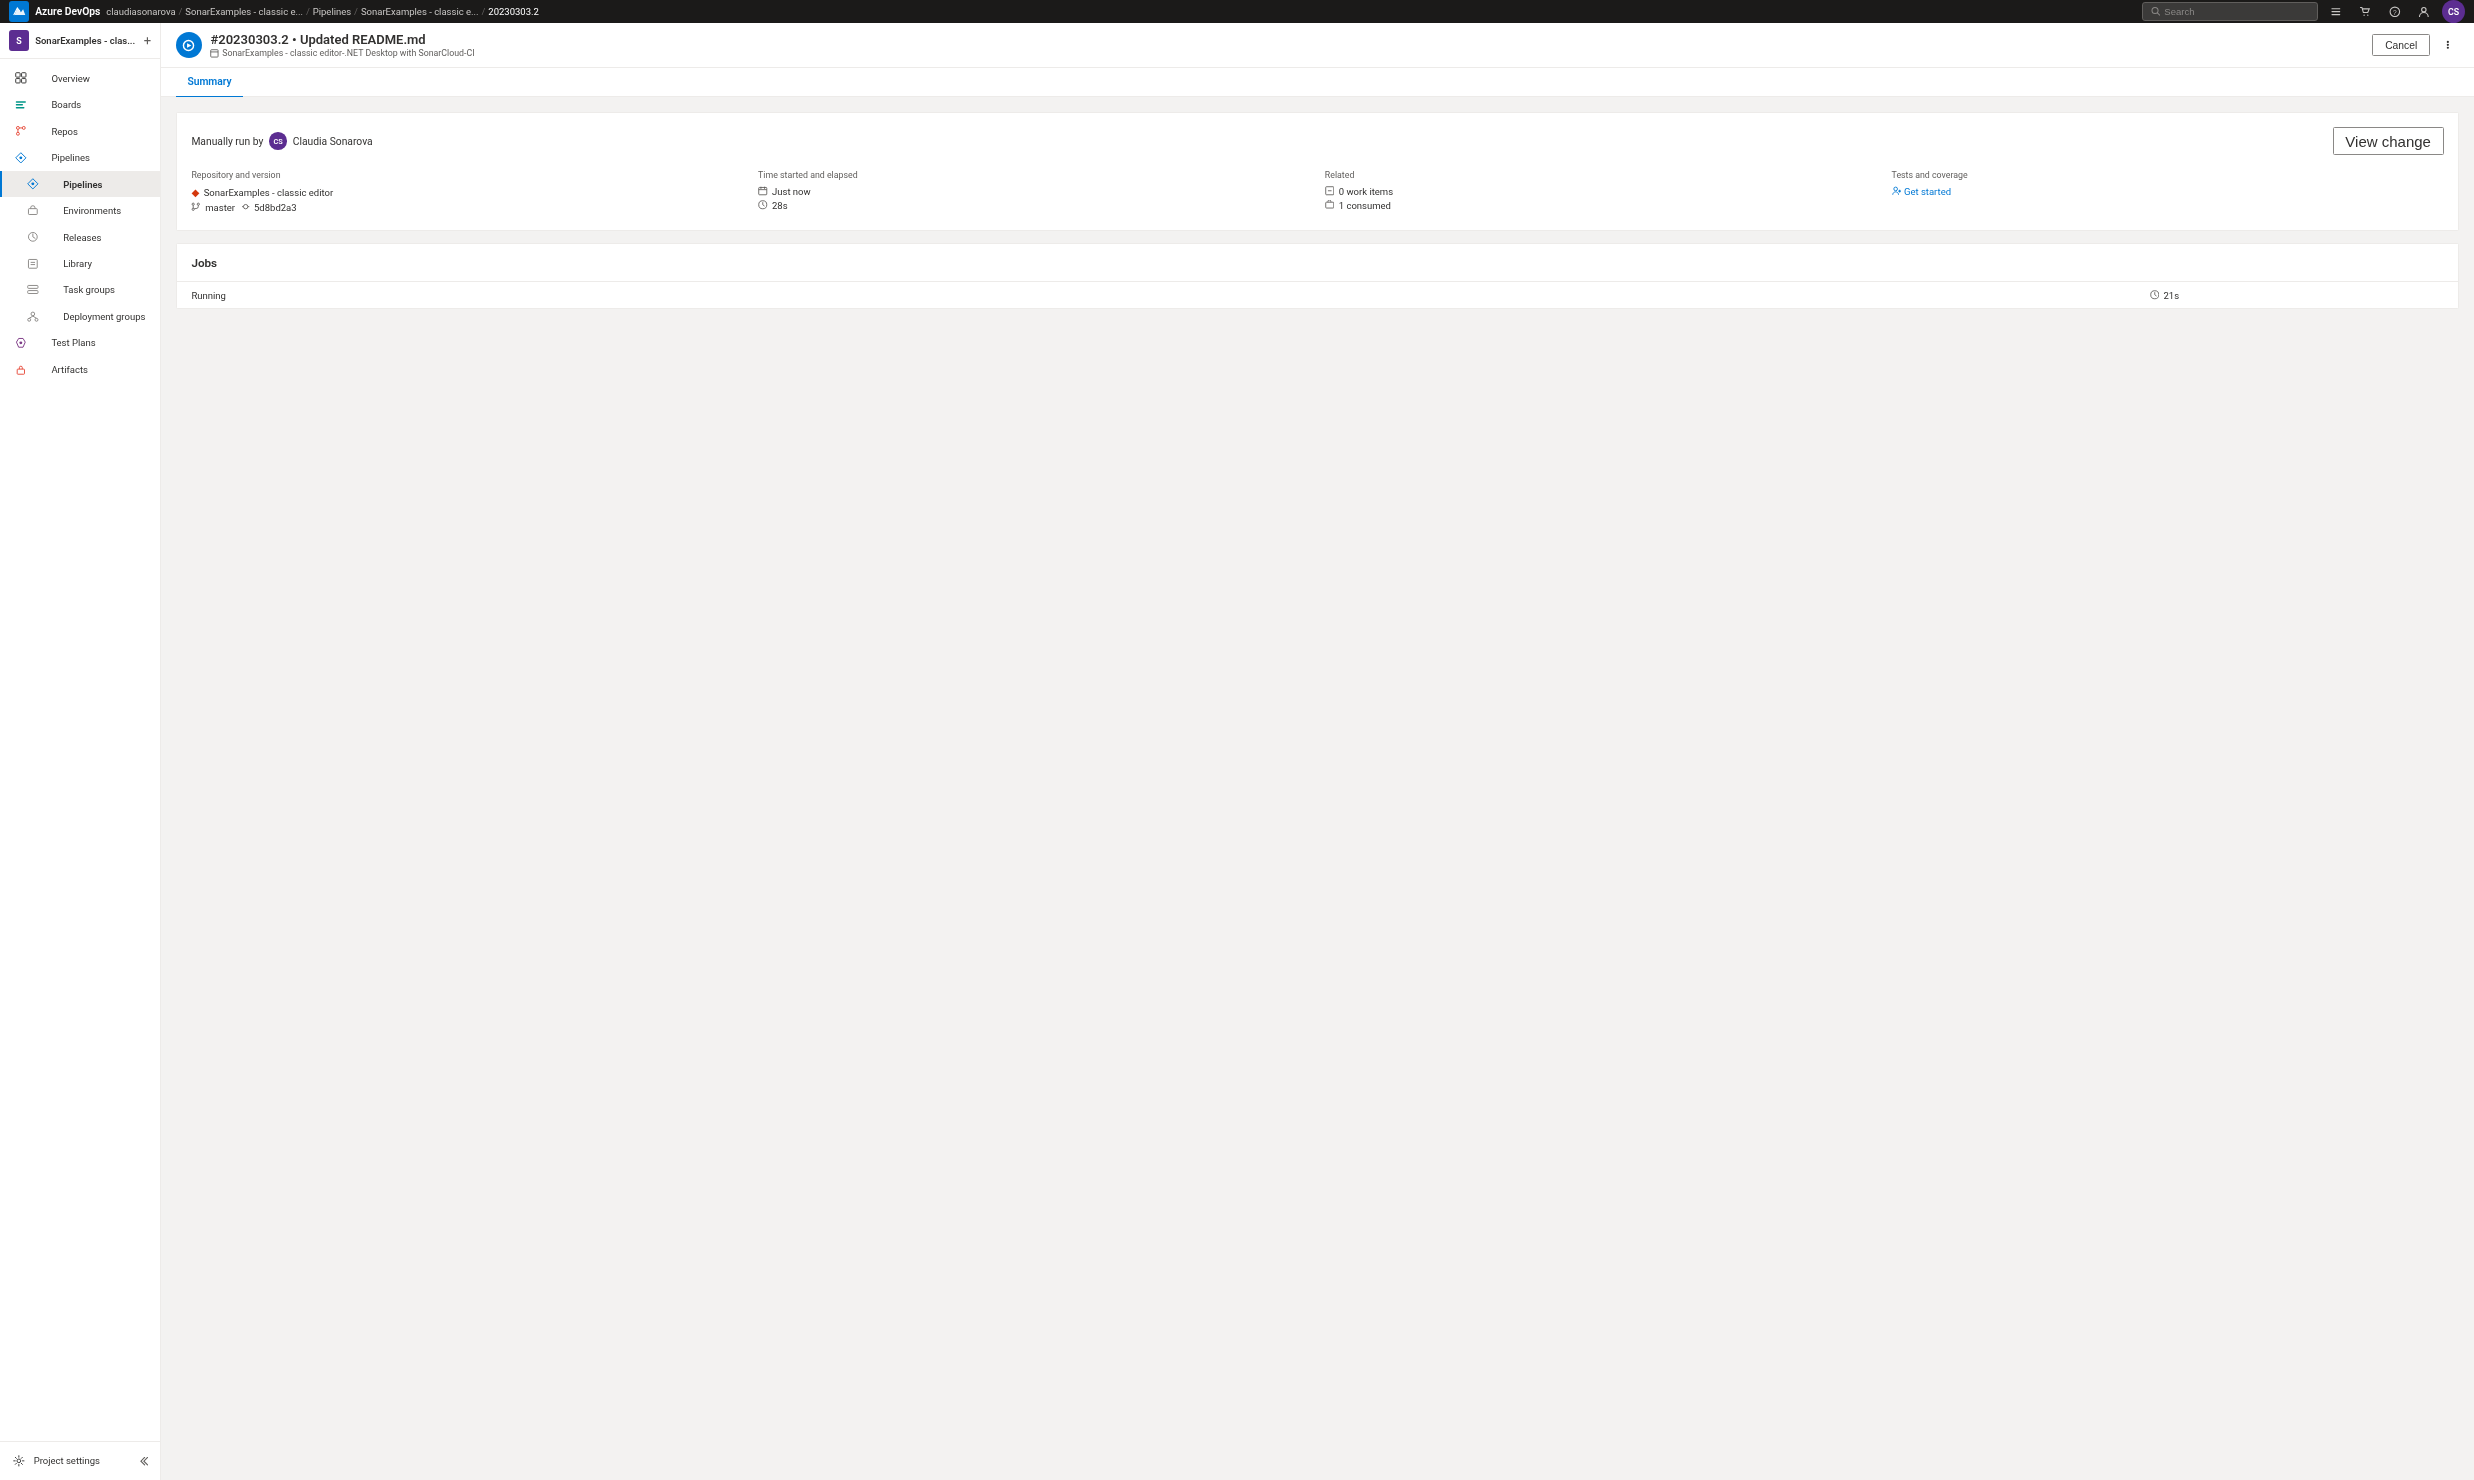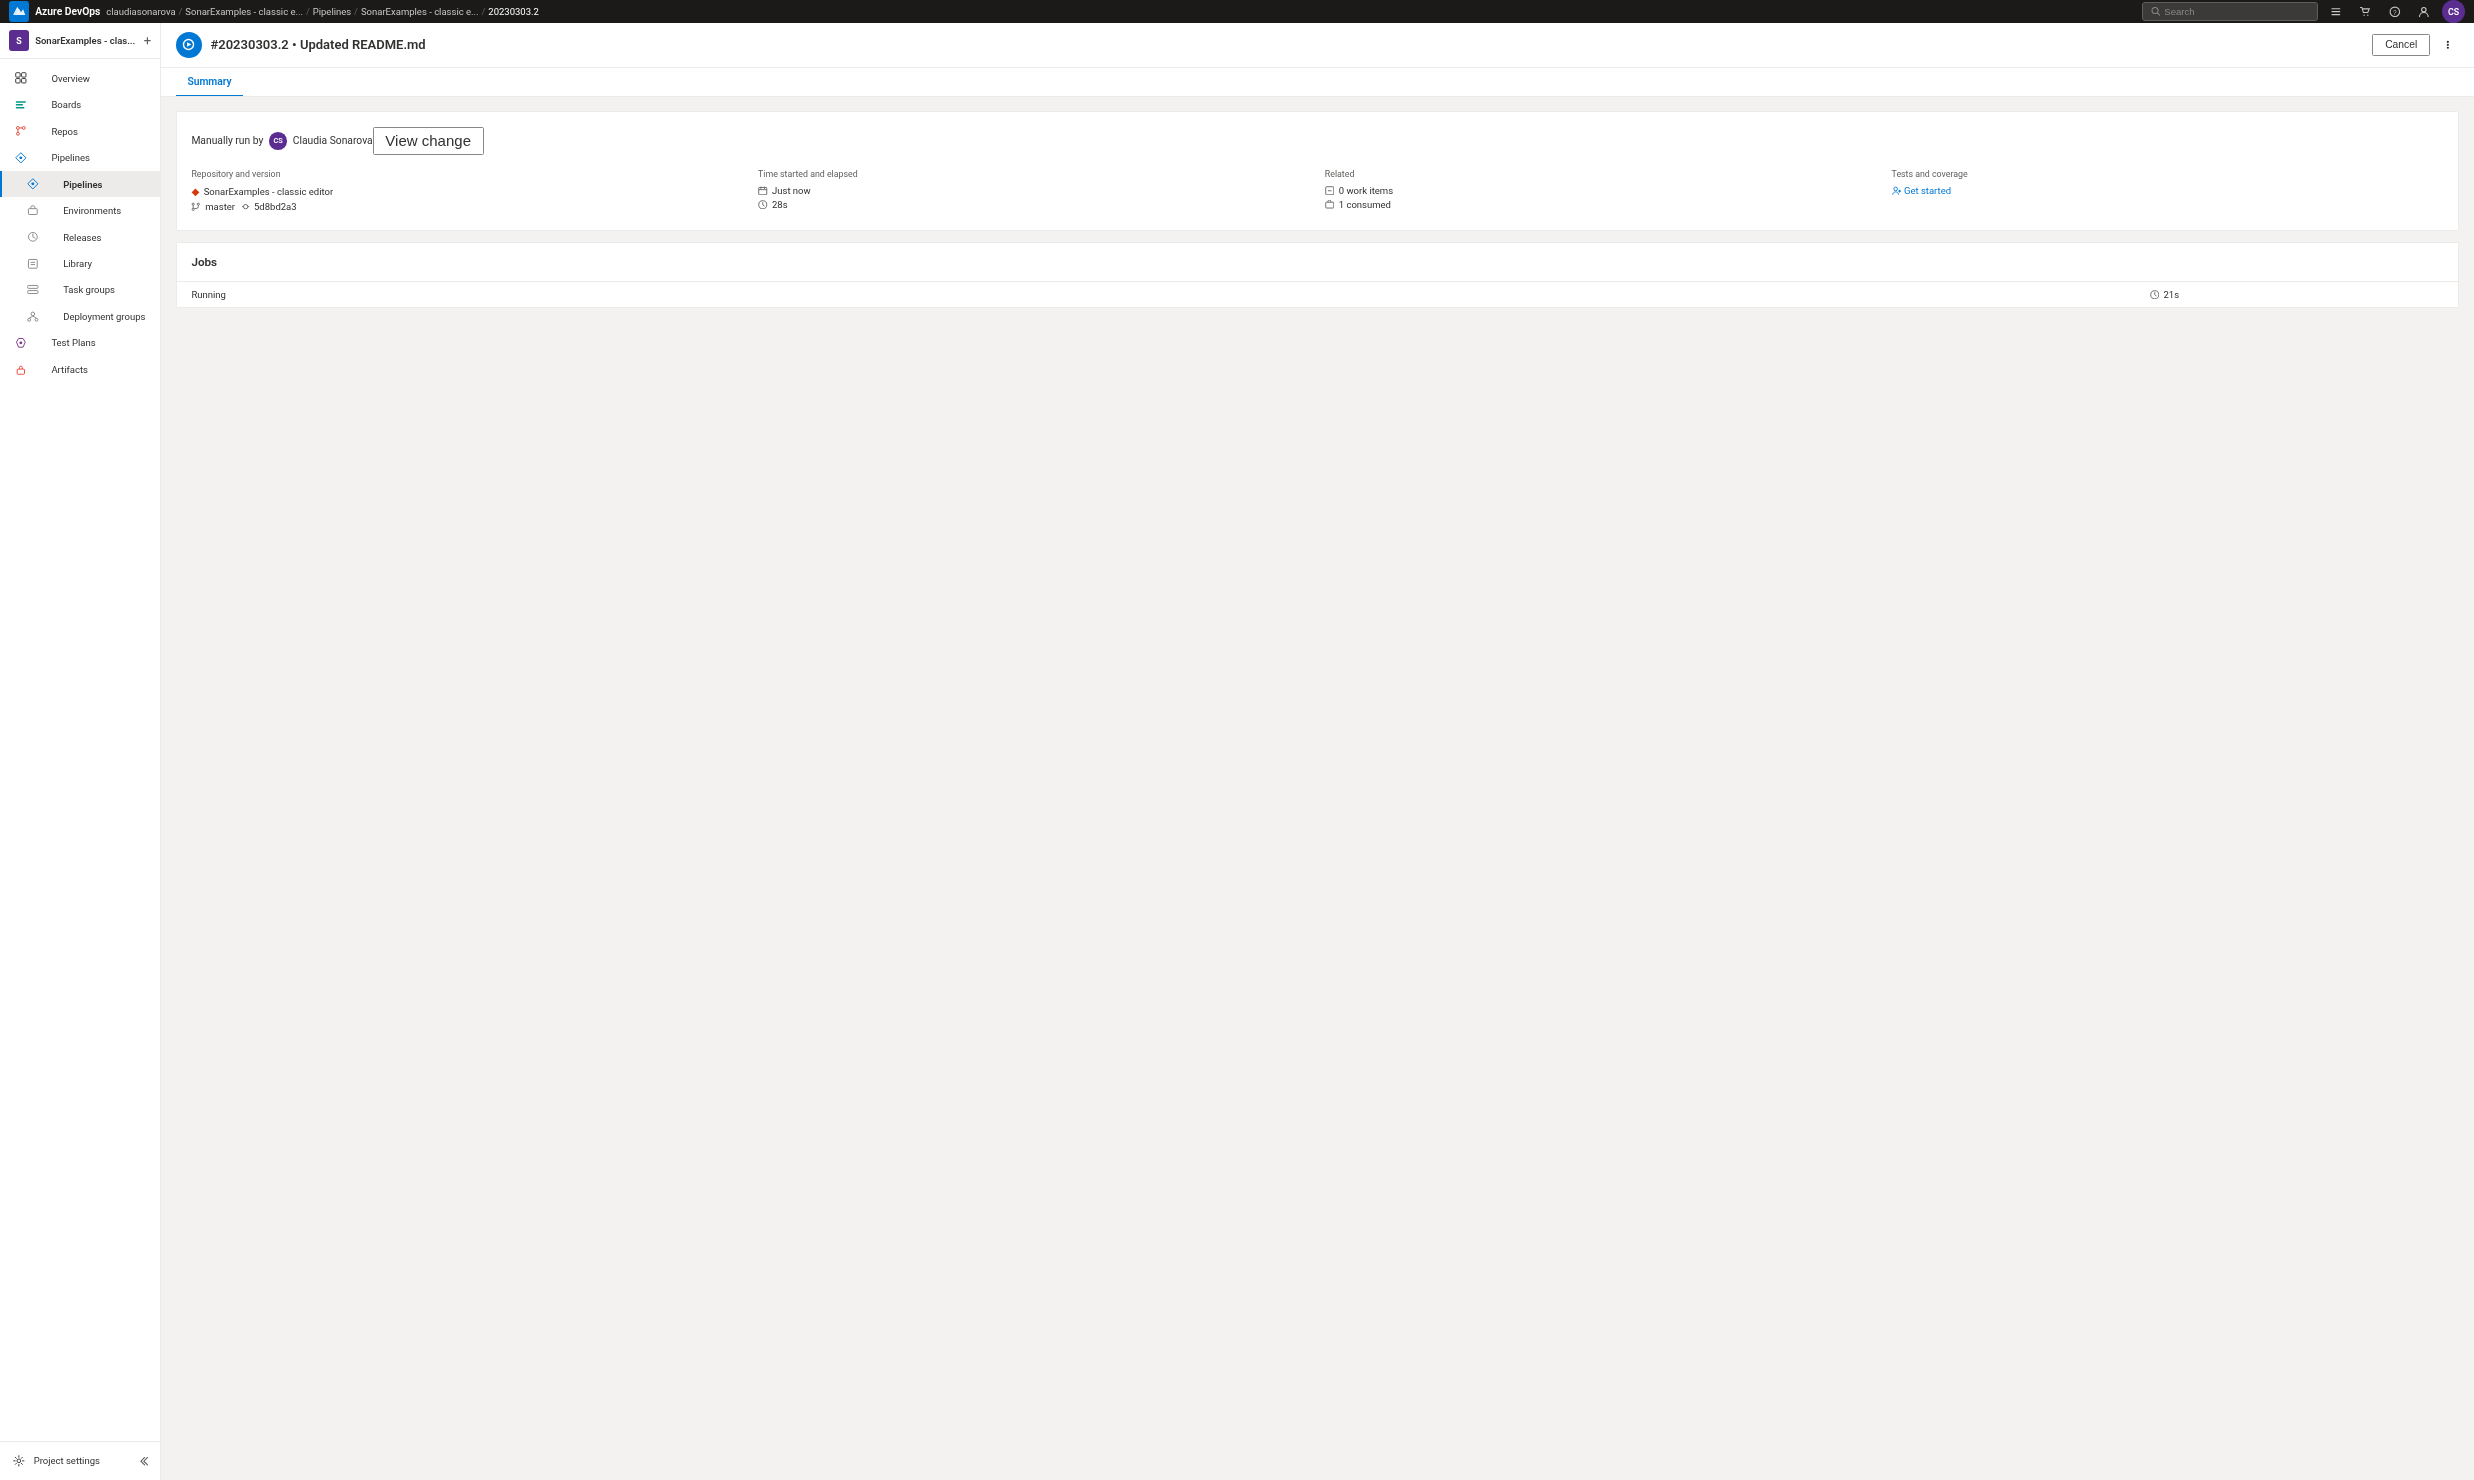--- a/index.html
+++ b/index.html
@@ -68,21 +68,21 @@
     
     .tabs-bar { background: #fff; border-bottom: 0.7px solid #edebe9; padding: 0 14.7px; display: flex; }
     .tab-item { padding: 7.3px 11.7px; font-size: 10.3px; cursor: pointer; color: #605e5c; border-bottom: 1.5px solid transparent; margin-bottom: -0.7px; }
     .tab-item.active { color: #0078d4; border-bottom-color: #0078d4; font-weight: 600; }
 
     
     .content-inner { padding: 14.7px; }
 
     
     .info-card { background: #fff; border: 0.7px solid #edebe9; border-radius: 1.5px; padding: 14.7px; margin-bottom: 11.7px; }
-    .info-card-header { display: flex; align-items: center; margin-bottom: 14.7px; }
+    .info-card-header { display: flex; align-items: center; justify-content: space-between; margin-bottom: 14.7px; }
     .manually-run { display: flex; align-items: center; gap: 5.9px; font-size: 10.3px; color: #323130; }
     .run-avatar { width: 17.6px; height: 17.6px; border-radius: 50%; background: #5c2d91; color: #fff; display: flex; align-items: center; justify-content: center; font-size: 7.3px; font-weight: 600; }
     .btn-view-change { padding: 4.4px 11.7px; background: #fff; border: 0.7px solid #8a8886; border-radius: 1.5px; font-size: 15px; cursor: pointer; color: #323130; }
     .info-grid { display: grid; grid-template-columns: 1fr 1fr 1fr 1fr; gap: 14.7px; }
     .info-col-title { font-size: 8.8px; color: #605e5c; margin-bottom: 5.9px; font-weight: 400; }
     .info-row { display: flex; align-items: center; gap: 4.4px; font-size: 9.5px; color: #323130; margin-bottom: 2.9px; }
     .link-blue { color: #0078d4; cursor: pointer; text-decoration: none; display: flex; align-items: center; gap: 2.9px; }
 
     
     .jobs-card { background: #fff; border: 0.7px solid #edebe9; border-radius: 1.5px; }
@@ -331,20 +331,27 @@
           <circle cx="9" cy="9" r="7" stroke="white" stroke-width="2"></circle>
           <path d="M7 6l6 3-6 3V6z" fill="white"></path>
         </svg>
       </div>
       <div class="page-title-area">
         <div class="page-title">
           <span style="color:#323130;">#20230303.2</span>
           <span> • </span>
           <span>Updated README.md</span>
         </div>
+        <div class="page-subtitle">
+          <svg width="8.8" height="8.8" viewBox="0 0 12 12" fill="none">
+            <rect x="1" y="1" width="10" height="10" rx="1" stroke="#605e5c" stroke-width="1.2"></rect>
+            <line x1="1" y1="4" x2="11" y2="4" stroke="#605e5c" stroke-width="1.2"></line>
+          </svg>
+          <span>SonarExamples - classic editor-.NET Desktop with SonarCloud-CI</span>
+        </div>
       </div>
       <div class="page-header-actions">
         <button class="btn-cancel">Cancel</button>
         <div class="btn-more">
           <svg width="11.7" height="11.7" viewBox="0 0 16 16" fill="none">
             <circle cx="8" cy="4" r="1.5" fill="#323130"></circle>
             <circle cx="8" cy="8" r="1.5" fill="#323130"></circle>
             <circle cx="8" cy="12" r="1.5" fill="#323130"></circle>
           </svg>
         </div>

